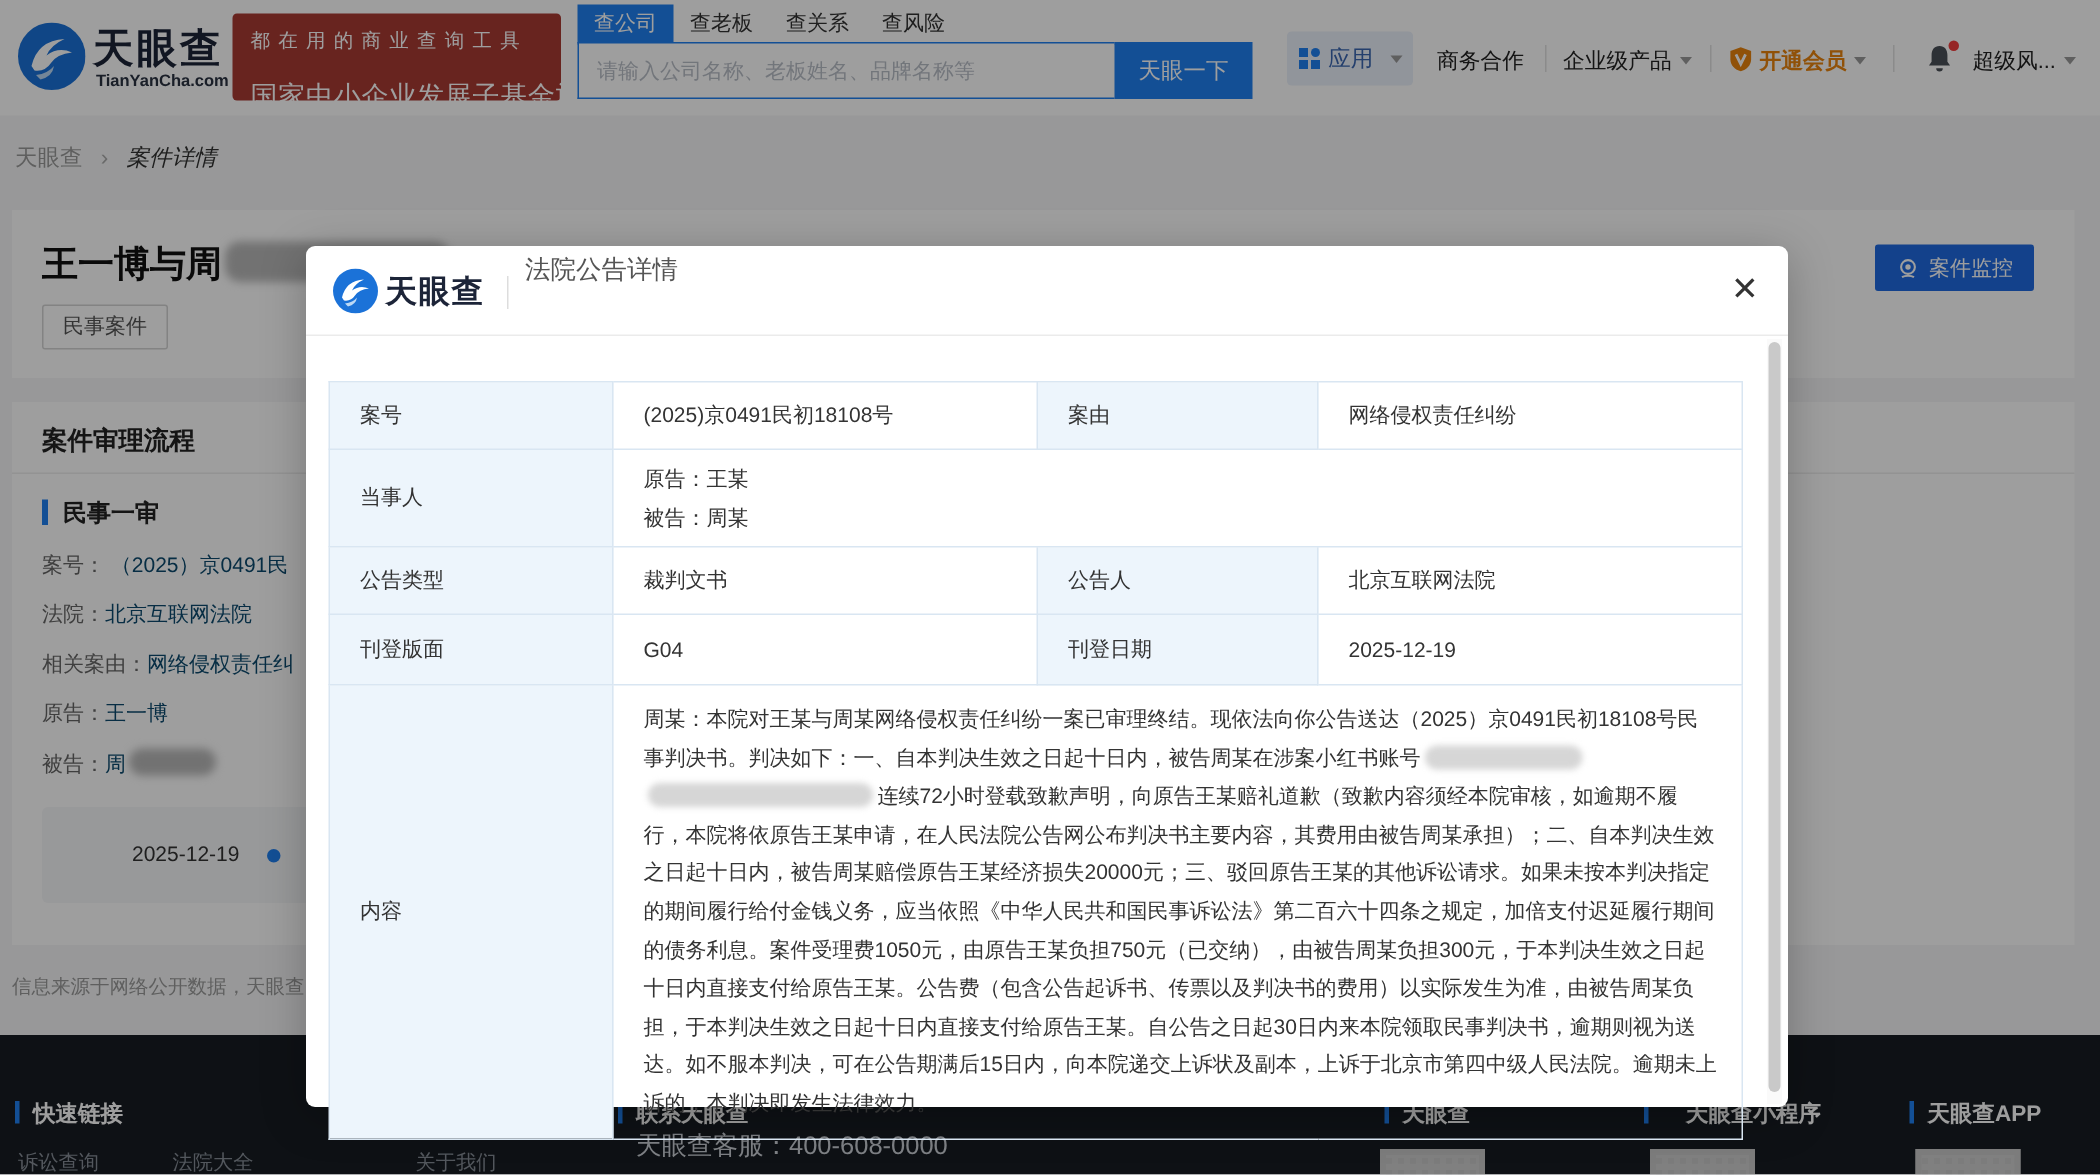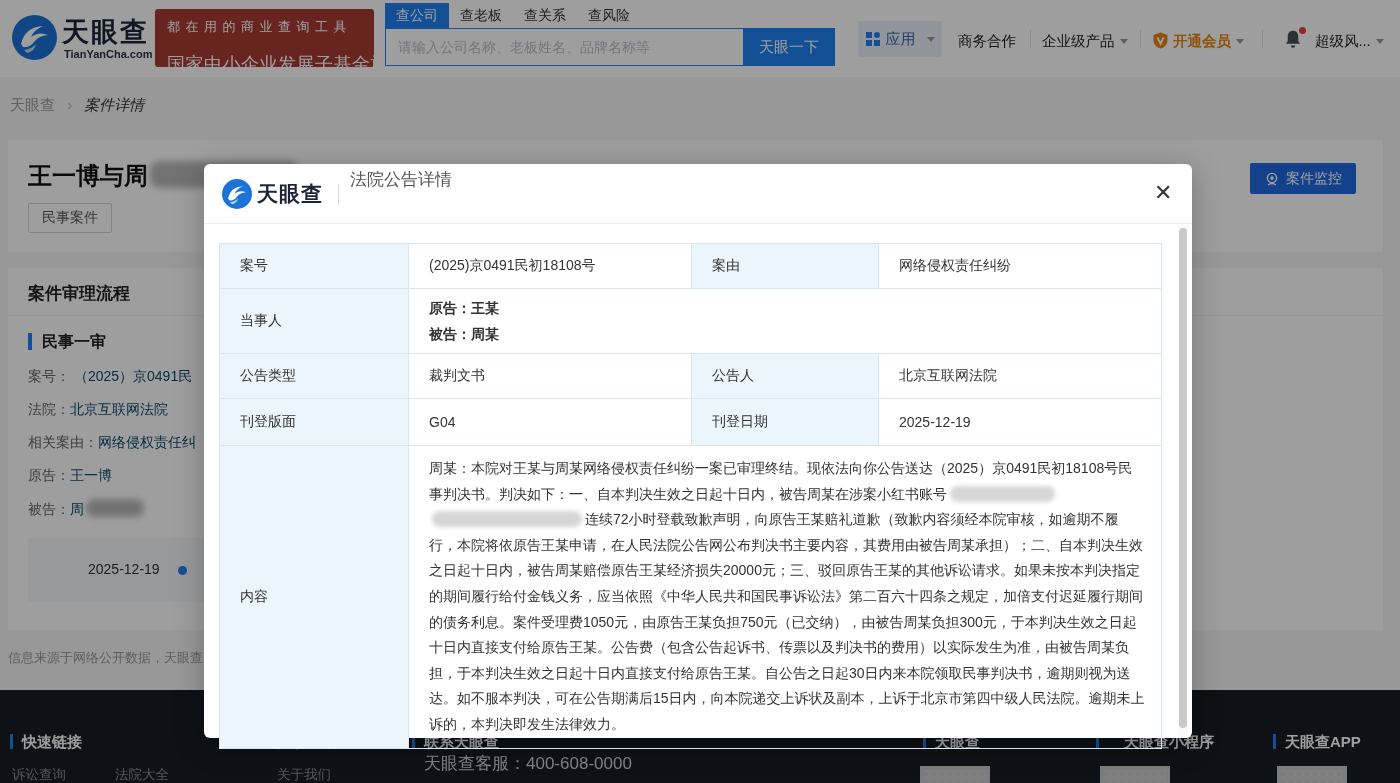--- a/index.html
+++ b/index.html
@@ -76,24 +76,24 @@
   
   .overlay { position:absolute; inset:0; background:rgba(0,0,0,0.38); z-index:50; }
   .modal { position:absolute; left:204px; top:164px; width:988px; height:574px; background:#fff; border-radius:6px; box-shadow:0 6px 30px rgba(0,0,0,0.25); z-index:60; }
   .m-head { position:absolute; left:0; top:0; width:100%; height:60px; border-bottom:1px solid #ebebeb; }
   .m-logo-circle { position:absolute; left:18px; top:15px; width:30px; height:30px; }
   .m-logo-cn { position:absolute; left:53px; top:16px; font-size:21px; font-weight:bold; color:#1c2438; letter-spacing:1px; }
   .m-divider { position:absolute; left:134px; top:20px; width:1px; height:22px; background:#ddd; }
   .m-title { position:absolute; left:146px; top:4px; font-size:17px; color:#555; }
   .m-close { position:absolute; left:950px; top:16px; font-size:22px; color:#333; cursor:pointer; line-height:26px; }
 
-  table.law { position:absolute; left:15px; top:79px; width:942px; border-collapse:collapse; table-layout:fixed; font-size:14px; }
+  table.law { position:absolute; left:15px; top:90px; width:942px; border-collapse:collapse; table-layout:fixed; font-size:14px; }
   table.law th, table.law td { border:1px solid #d9e6f2; font-weight:normal; text-align:left; vertical-align:middle; padding:6px 14px 6px 20px; color:#333; }
   table.law th { background:#edf5fc; }
-  .party-line { line-height:26px;font-weight:bold; }
+  .party-line { line-height:26px; }
   .content-cell { vertical-align:top !important; padding:10px 16px 10px 20px !important; line-height:25.6px; text-align:justify; }
   .redact { display:inline-block; height:16px; background:#d6d6d6; filter:blur(2px); border-radius:8px; vertical-align:-3px; margin:0 3px; }
 
   .m-scroll-track { position:absolute; left:974px; top:62px; width:10px; height:510px; background:#fafafa; }
   .m-scroll-thumb { position:absolute; left:1px; top:2px; width:8px; height:500px; background:#c9c9c9; border-radius:4px; cursor:pointer; }
 
   svg { display:block; }
 </style>
 </head>
 <body>

